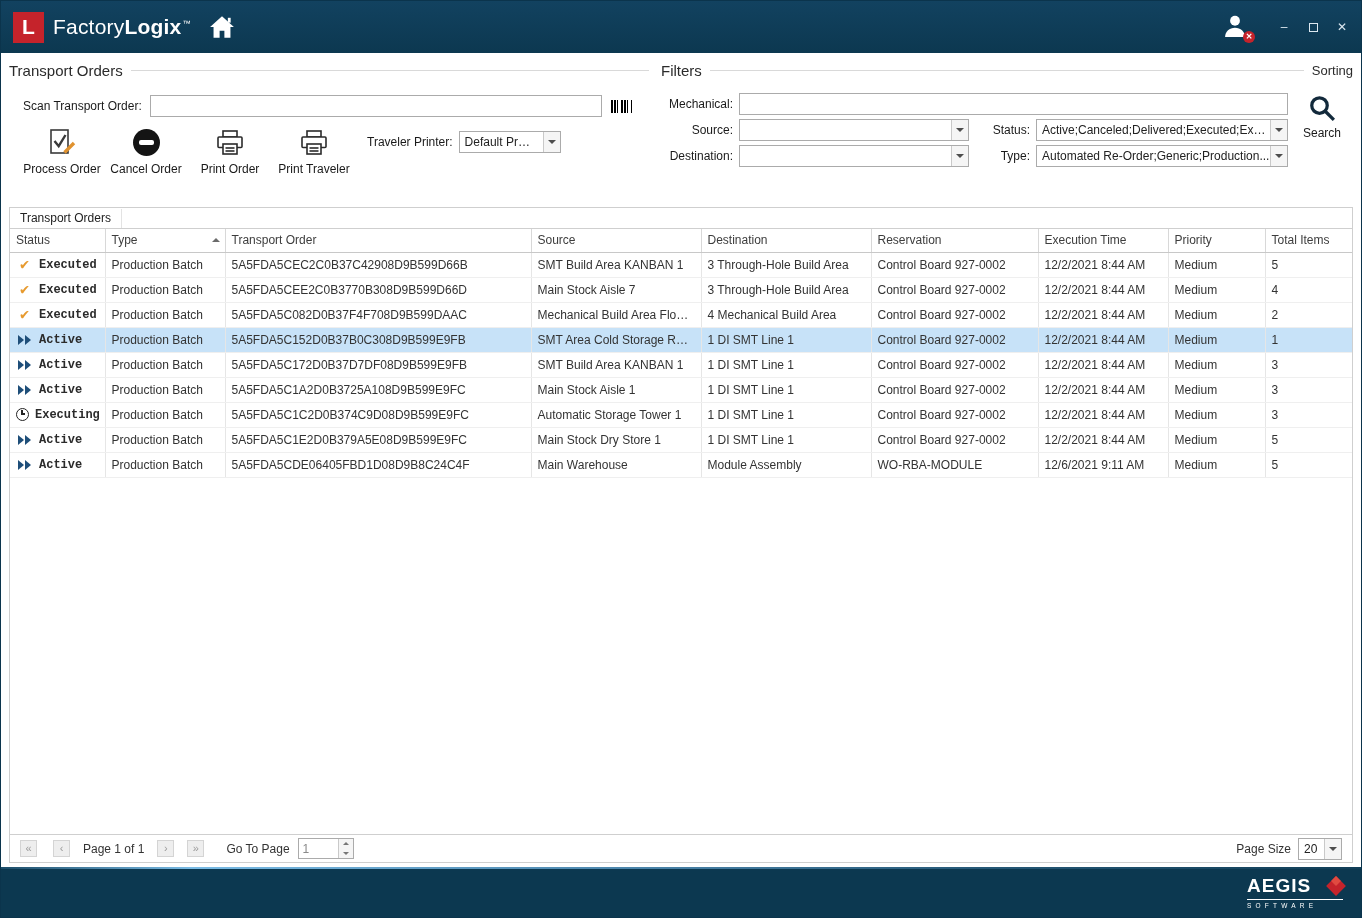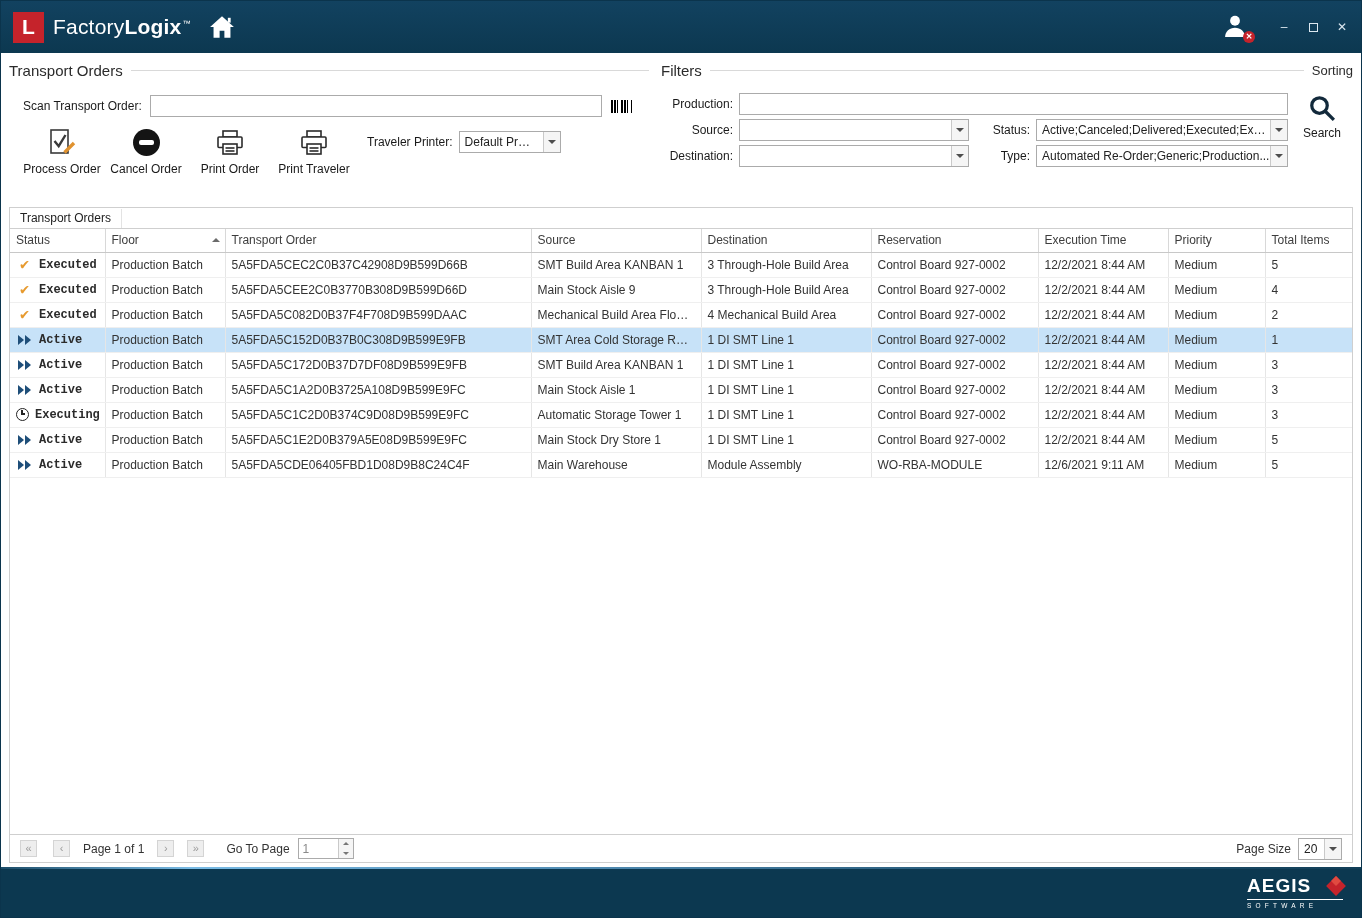--- a/index.html
+++ b/index.html
@@ -212,21 +212,21 @@
       </section>
 
       <section class="panel filters-panel">
         <div class="panel-header">
           <span class="panel-title">Filters</span>
           <span class="panel-rule"></span>
           <span class="sorting-label">Sorting</span>
         </div>
         <div class="filters-body">
           <div class="filters-grid">
-            <label>Production:</label>
+            <label>Mechanical:</label>
             <input class="text-input span3" type="text" value="" style="">
 
             <label>Source:</label>
             <div class="combo">
               <span class="val"></span>
               <span class="arrow-btn"></span>
             </div>
             <label>Status:</label>
             <div class="combo">
               <span class="val">Active;Canceled;Delivered;Executed;Exec...</span>
@@ -268,21 +268,21 @@
               <col style="width:170px">
               <col style="width:170px">
               <col style="width:167px">
               <col style="width:130px">
               <col style="width:97px">
               <col>
           </colgroup>
           <thead>
             <tr>
               <th><span>Status</span></th>
-              <th><span>Floor</span><span class="sort-asc"></span></th>
+              <th><span>Type</span><span class="sort-asc"></span></th>
               <th><span>Transport Order</span></th>
               <th><span>Source</span></th>
               <th><span>Destination</span></th>
               <th><span>Reservation</span></th>
               <th><span>Execution Time</span></th>
               <th><span>Priority</span></th>
               <th style="border-right:none;"><span>Total Items</span></th>
             </tr>
           </thead>
           <tbody>
@@ -304,21 +304,21 @@
   </tr>
               <tr>
     <td>
                   <div class="status-wrap">
                     <span class="status-icon icon-check"></span>
                     <span class="status-text">Executed</span>
                   </div>
                 </td>
     <td>Production Batch</td>
     <td>5A5FDA5CEE2C0B3770B308D9B599D66D</td>
-    <td>Main Stock Aisle 9</td>
+    <td>Main Stock Aisle 7</td>
     <td>3 Through-Hole Build Area</td>
     <td>Control Board 927-0002</td>
     <td>12/2/2021 8:44 AM</td>
     <td>Medium</td>
     <td style="border-right:none;">4</td>
   </tr>
               <tr>
     <td>
                   <div class="status-wrap">
                     <span class="status-icon icon-check"></span>

